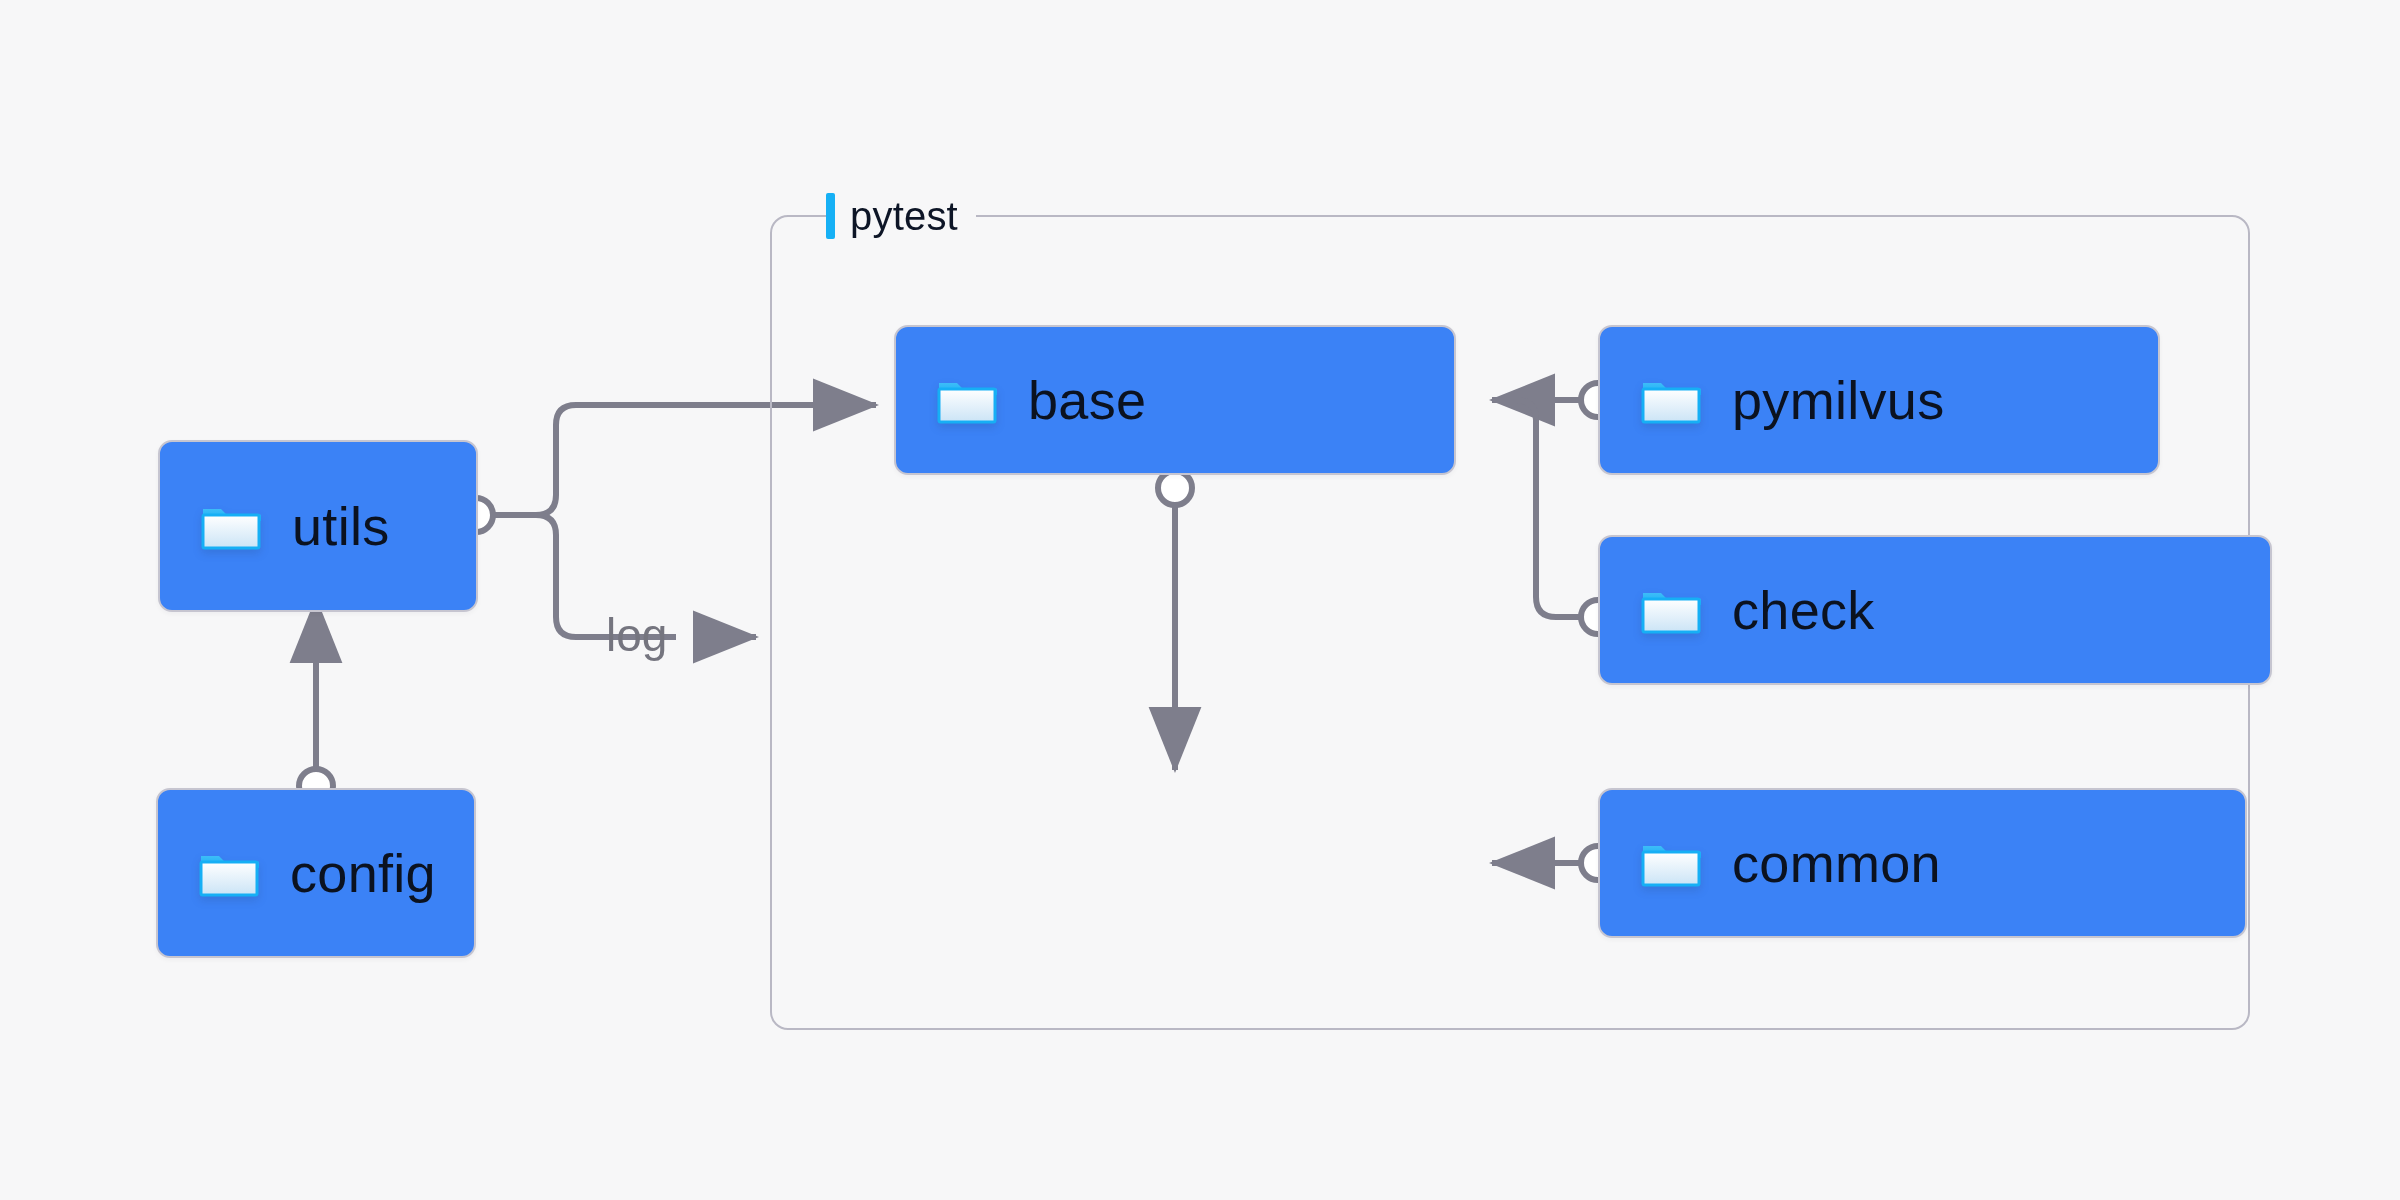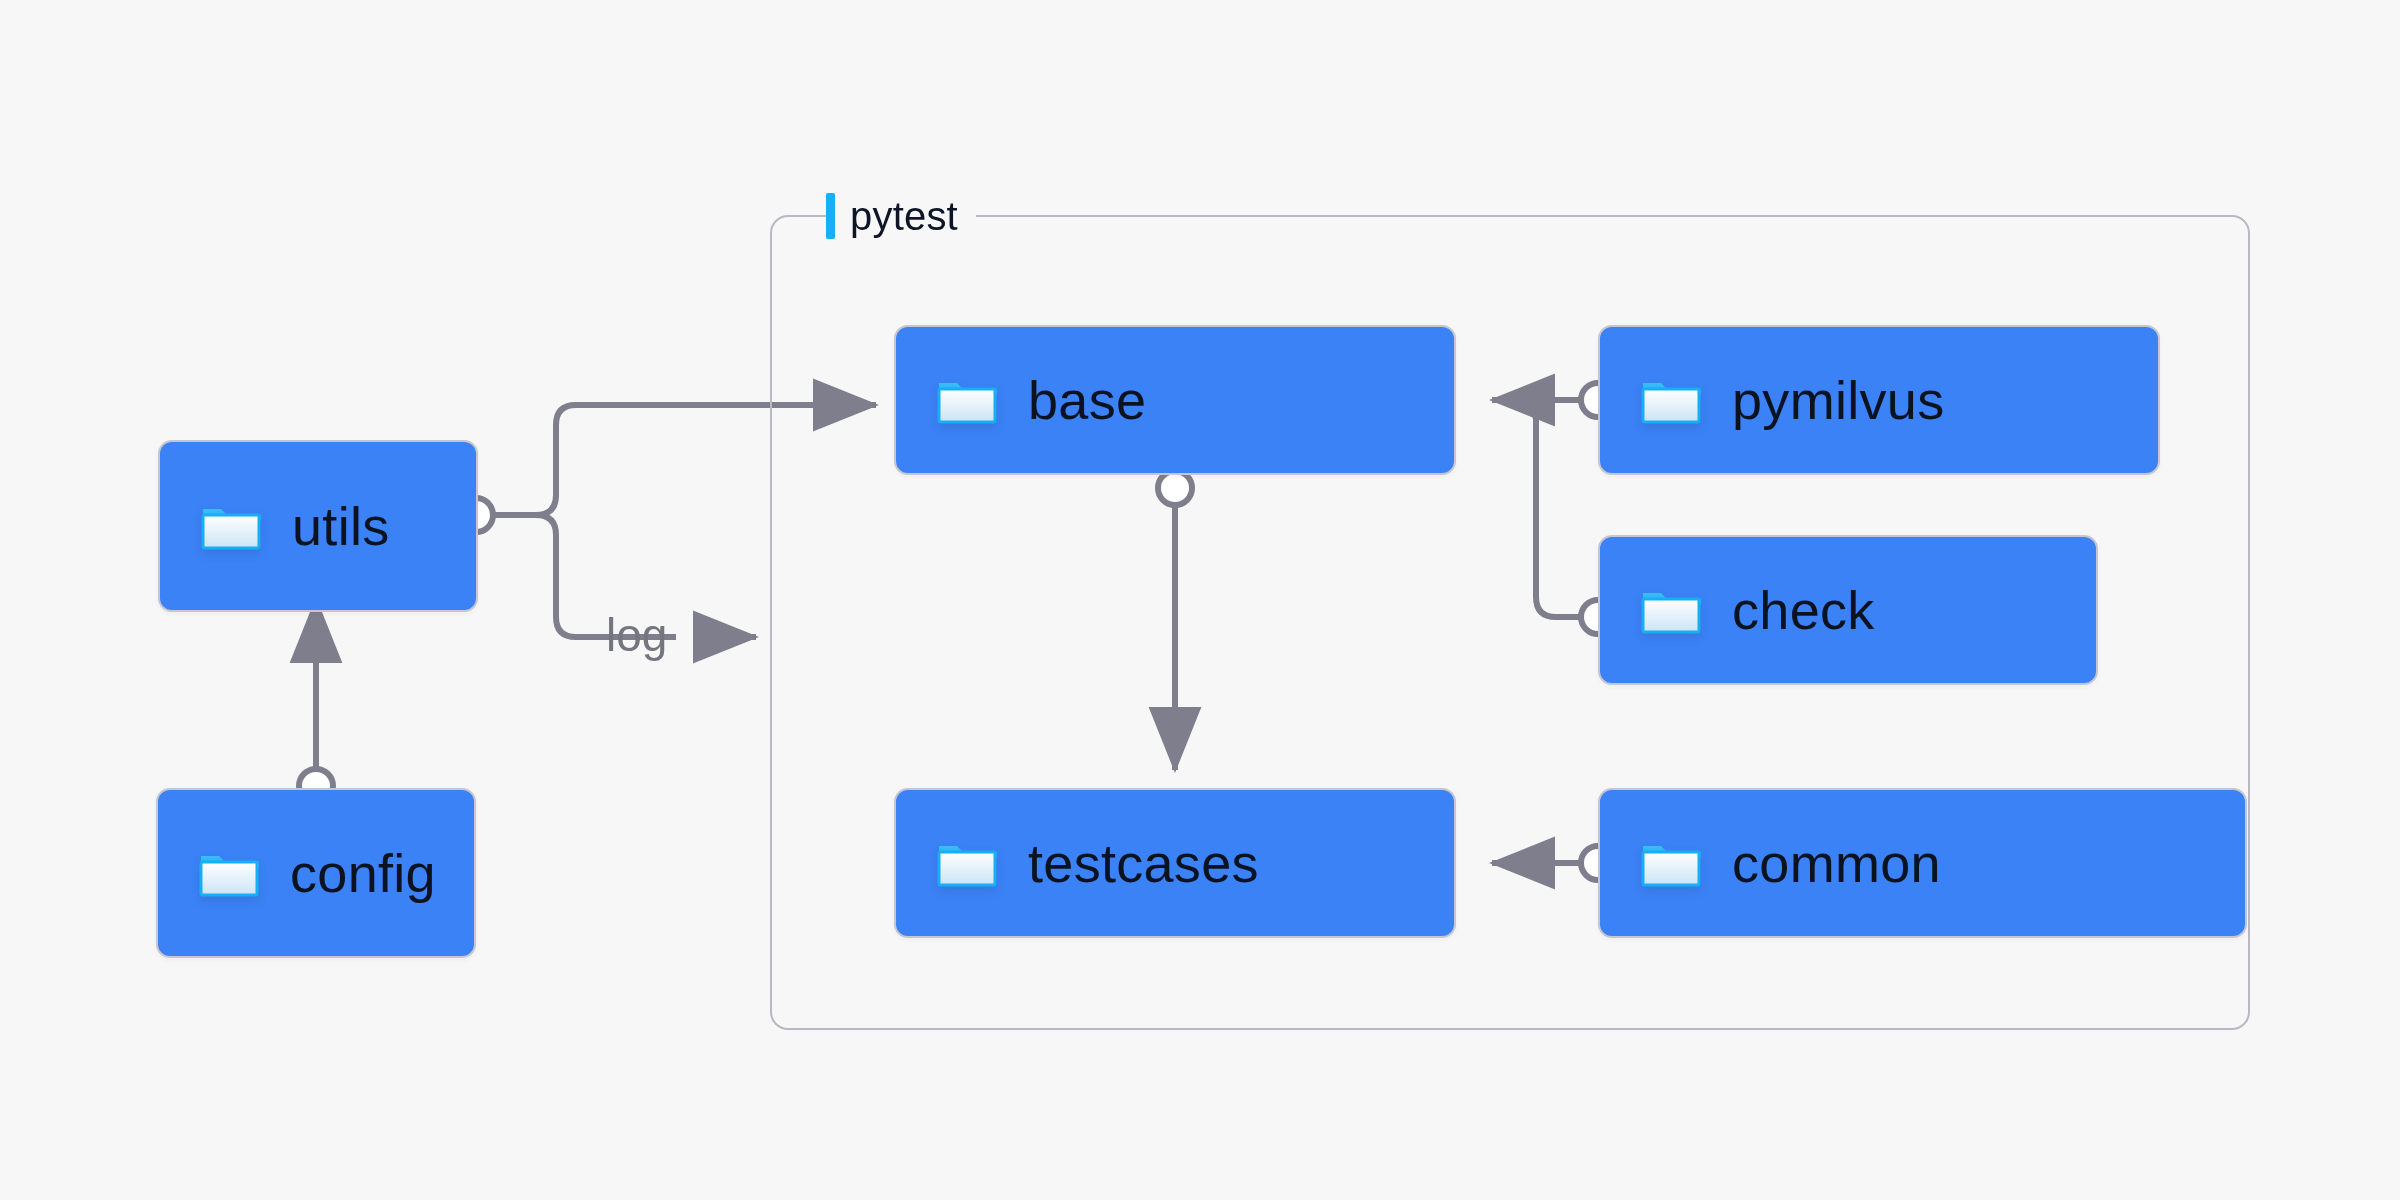--- a/index.html
+++ b/index.html
@@ -151,41 +151,32 @@
   <div class="node" style="left:894px;top:325px;width:562px;height:150px;">
     <span class="folder">
       <svg viewBox="0 0 62 52" aria-hidden="true">
         <path d="M3 9 h18 l5 5 h33 a2 2 0 0 1 2 2 v5 H3 z" fill="url(#folderTabGrad)"></path>
         <rect x="3" y="15" width="56" height="33" rx="1.5" fill="url(#folderGrad)" stroke="#16aff5" stroke-width="3"></rect>
       </svg>
     </span>
     <span class="label">base</span>
   </div>
 
-  <div class="node" style="left:894px;top:788px;width:562px;height:150px;">
-    <span class="folder">
-      <svg viewBox="0 0 62 52" aria-hidden="true">
-        <path d="M3 9 h18 l5 5 h33 a2 2 0 0 1 2 2 v5 H3 z" fill="url(#folderTabGrad)"></path>
-        <rect x="3" y="15" width="56" height="33" rx="1.5" fill="url(#folderGrad)" stroke="#16aff5" stroke-width="3"></rect>
-      </svg>
-    </span>
-    <span class="label">testcases</span>
-  </div>
 
   <div class="node" style="left:1598px;top:325px;width:562px;height:150px;">
     <span class="folder">
       <svg viewBox="0 0 62 52" aria-hidden="true">
         <path d="M3 9 h18 l5 5 h33 a2 2 0 0 1 2 2 v5 H3 z" fill="url(#folderTabGrad)"></path>
         <rect x="3" y="15" width="56" height="33" rx="1.5" fill="url(#folderGrad)" stroke="#16aff5" stroke-width="3"></rect>
       </svg>
     </span>
     <span class="label">pymilvus</span>
   </div>
 
-  <div class="node" style="left:1598px;top:535px;width:500px;height:150px;">
+  <div class="node" style="left:1598px;top:535px;width:674px;height:150px;">
     <span class="folder">
       <svg viewBox="0 0 62 52" aria-hidden="true">
         <path d="M3 9 h18 l5 5 h33 a2 2 0 0 1 2 2 v5 H3 z" fill="url(#folderTabGrad)"></path>
         <rect x="3" y="15" width="56" height="33" rx="1.5" fill="url(#folderGrad)" stroke="#16aff5" stroke-width="3"></rect>
       </svg>
     </span>
     <span class="label">check</span>
   </div>
 
   <div class="node" style="left:1598px;top:788px;width:649px;height:150px;">

